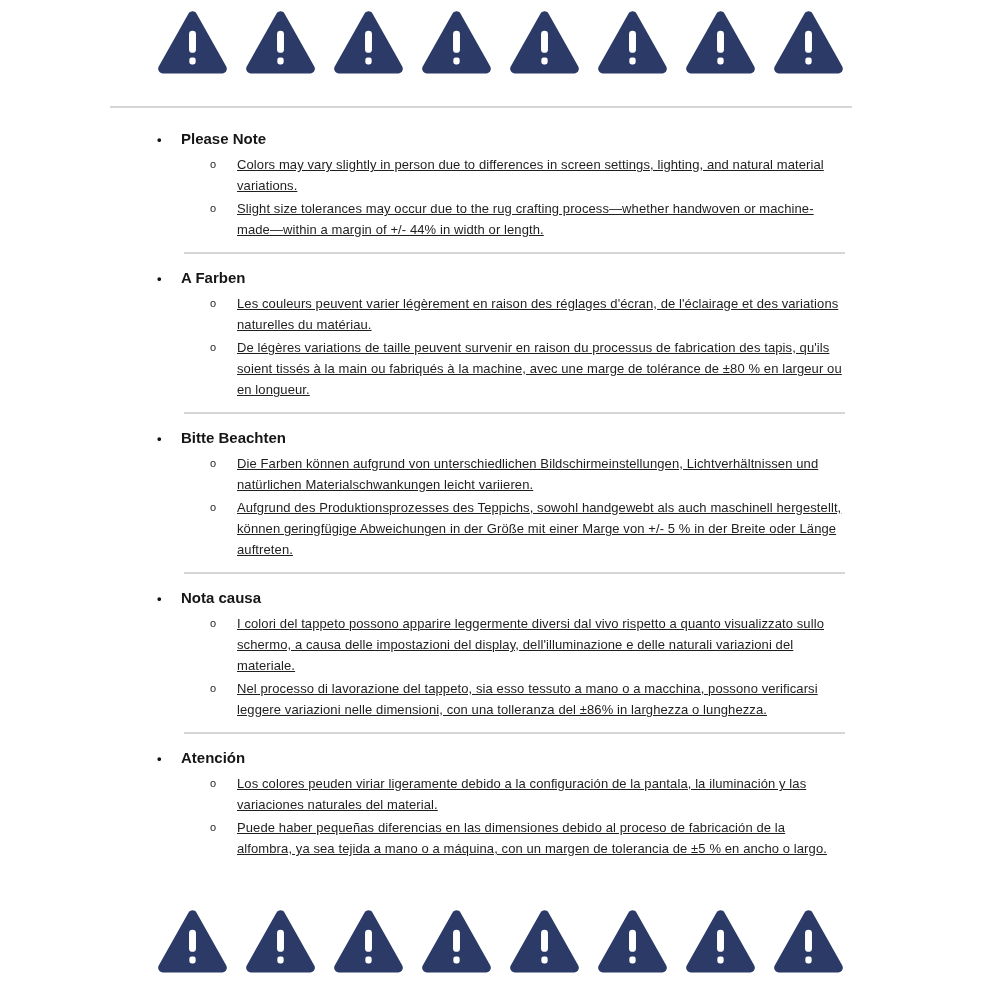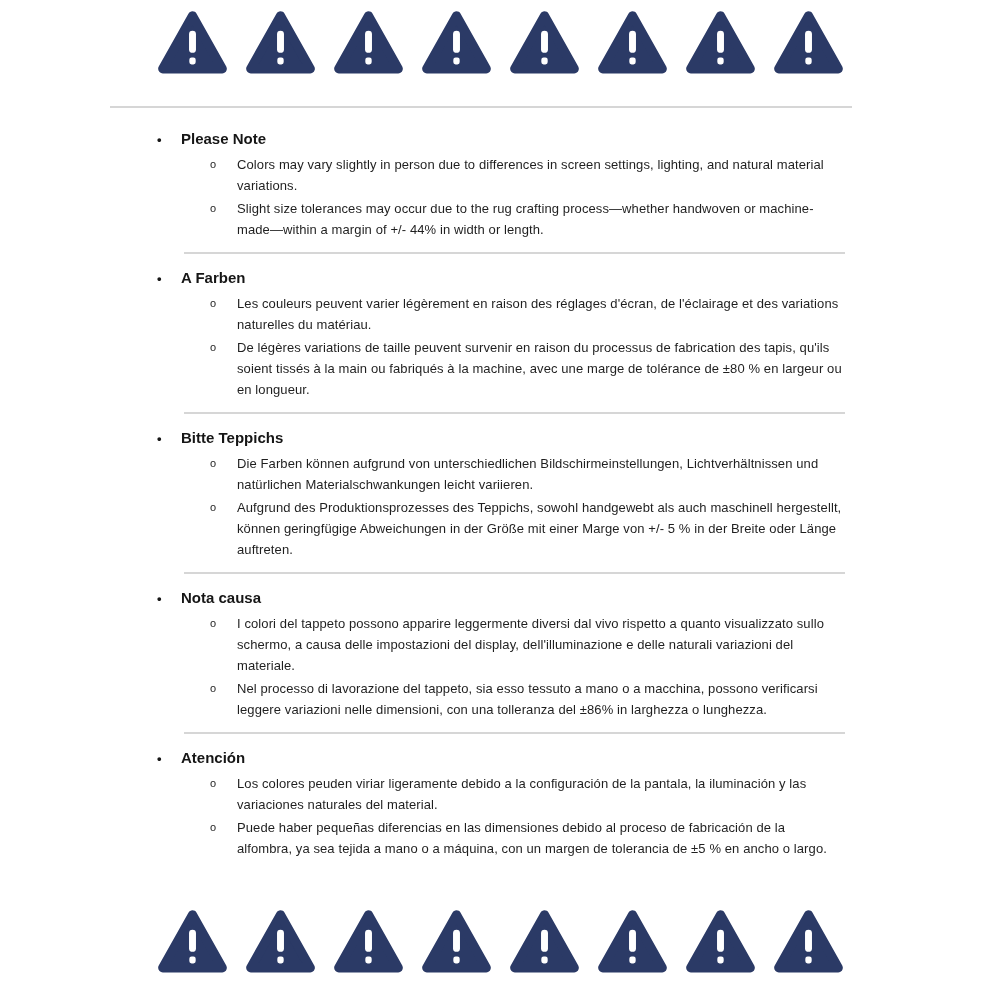--- a/index.html
+++ b/index.html
@@ -56,21 +56,21 @@
     letter-spacing: 0.1px;
   }
   .item.i0 { margin-top: 4px; }
   .item.i1 { margin-top: 2px; }
   .item-marker {
     width: 27px;
     flex: none;
     font-size: 11px;
     line-height: 21px;
   }
-  .item-text { flex: 1; }
+  .item-text { flex: 1; text-decoration: underline; }
   .rule {
     height: 2px;
     background: #d6d6d6;
     width: 661px;
     margin: 12px 0 0 27px;
   }
 </style>
 </head>
 <body>
 
@@ -151,21 +151,21 @@
       <div class="item i1">
         <span class="item-marker">o</span>
         <span class="item-text">De légères variations de taille peuvent survenir en raison du processus de fabrication des tapis, qu'ils soient tissés à la main ou fabriqués à la machine, avec une marge de tolérance de ±80 % en largeur ou en longueur.</span>
       </div>
       <div class="rule"></div>
     </div>
 
     <div class="sec">
       <div class="sec-head">
         <span class="head-bullet">•</span>
-        <span>Bitte Teppichs</span>
+        <span>Bitte Beachten</span>
       </div>
       <div class="item i0">
         <span class="item-marker">o</span>
         <span class="item-text">Die Farben können aufgrund von unterschiedlichen Bildschirmeinstellungen, Lichtverhältnissen und natürlichen Materialschwankungen leicht variieren.</span>
       </div>
       <div class="item i1">
         <span class="item-marker">o</span>
         <span class="item-text">Aufgrund des Produktionsprozesses des Teppichs, sowohl handgewebt als auch maschinell hergestellt, können geringfügige Abweichungen in der Größe mit einer Marge von +/- 5 % in der Breite oder Länge auftreten.</span>
       </div>
       <div class="rule"></div>

